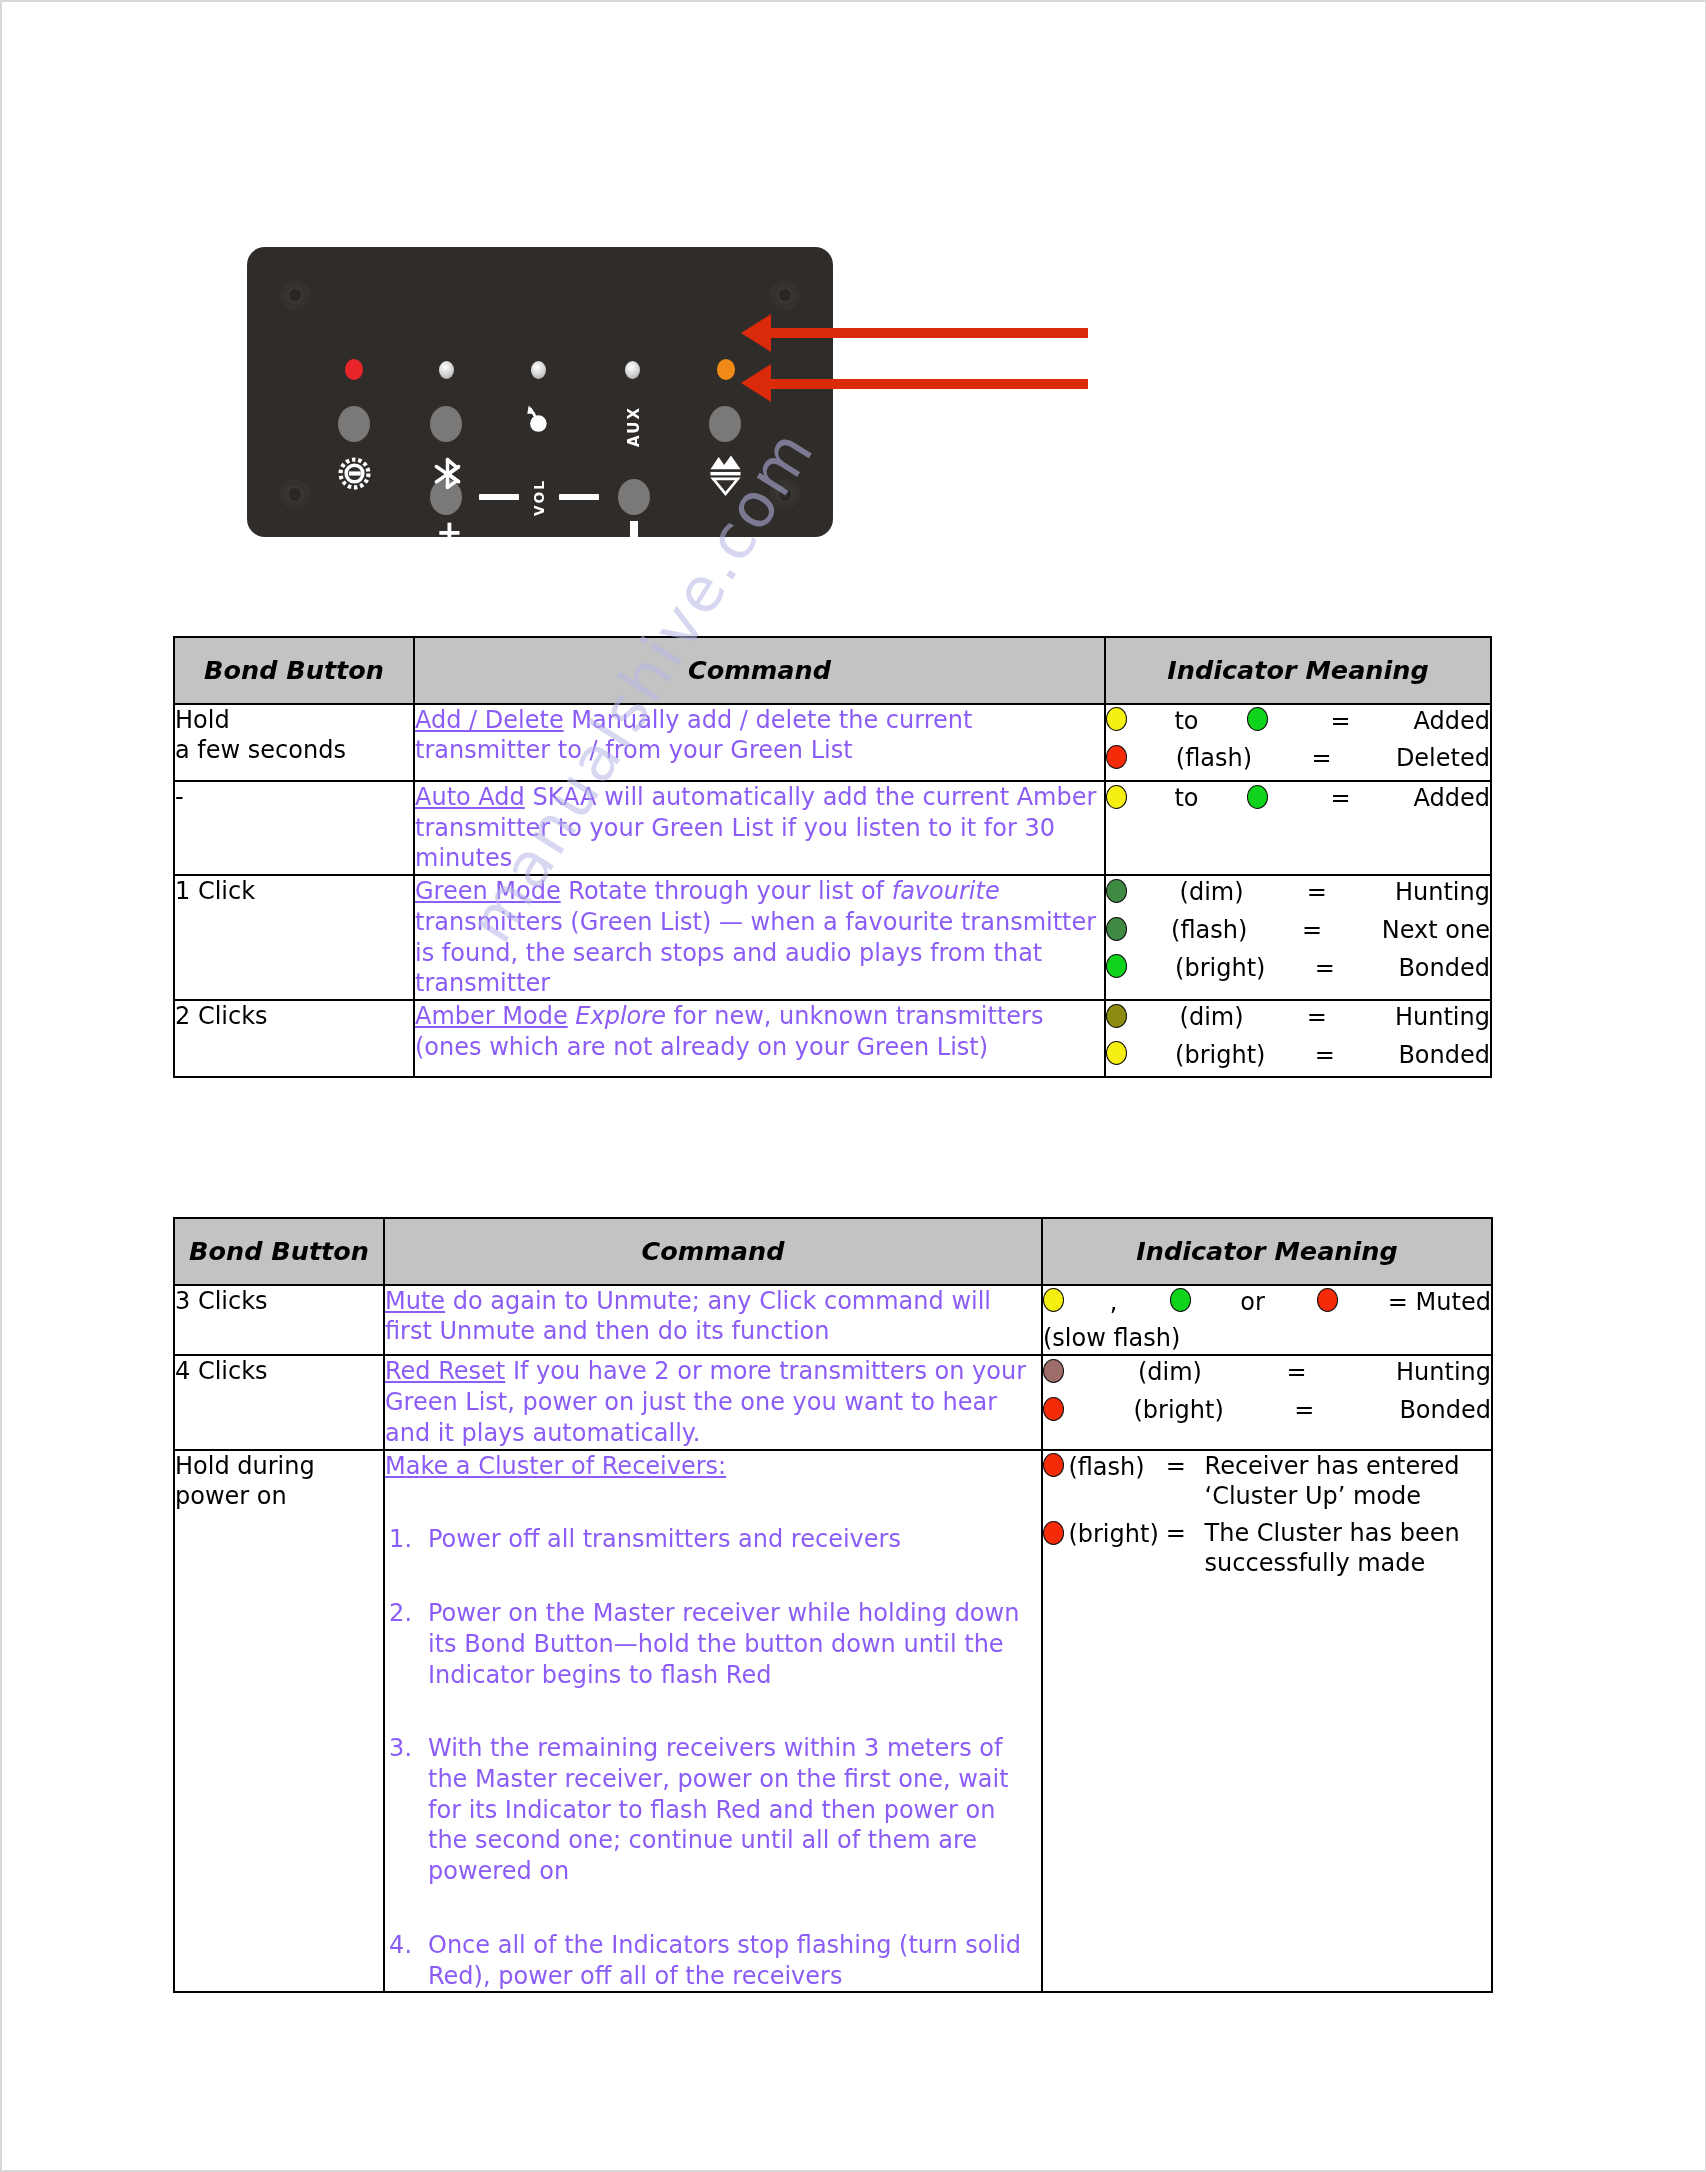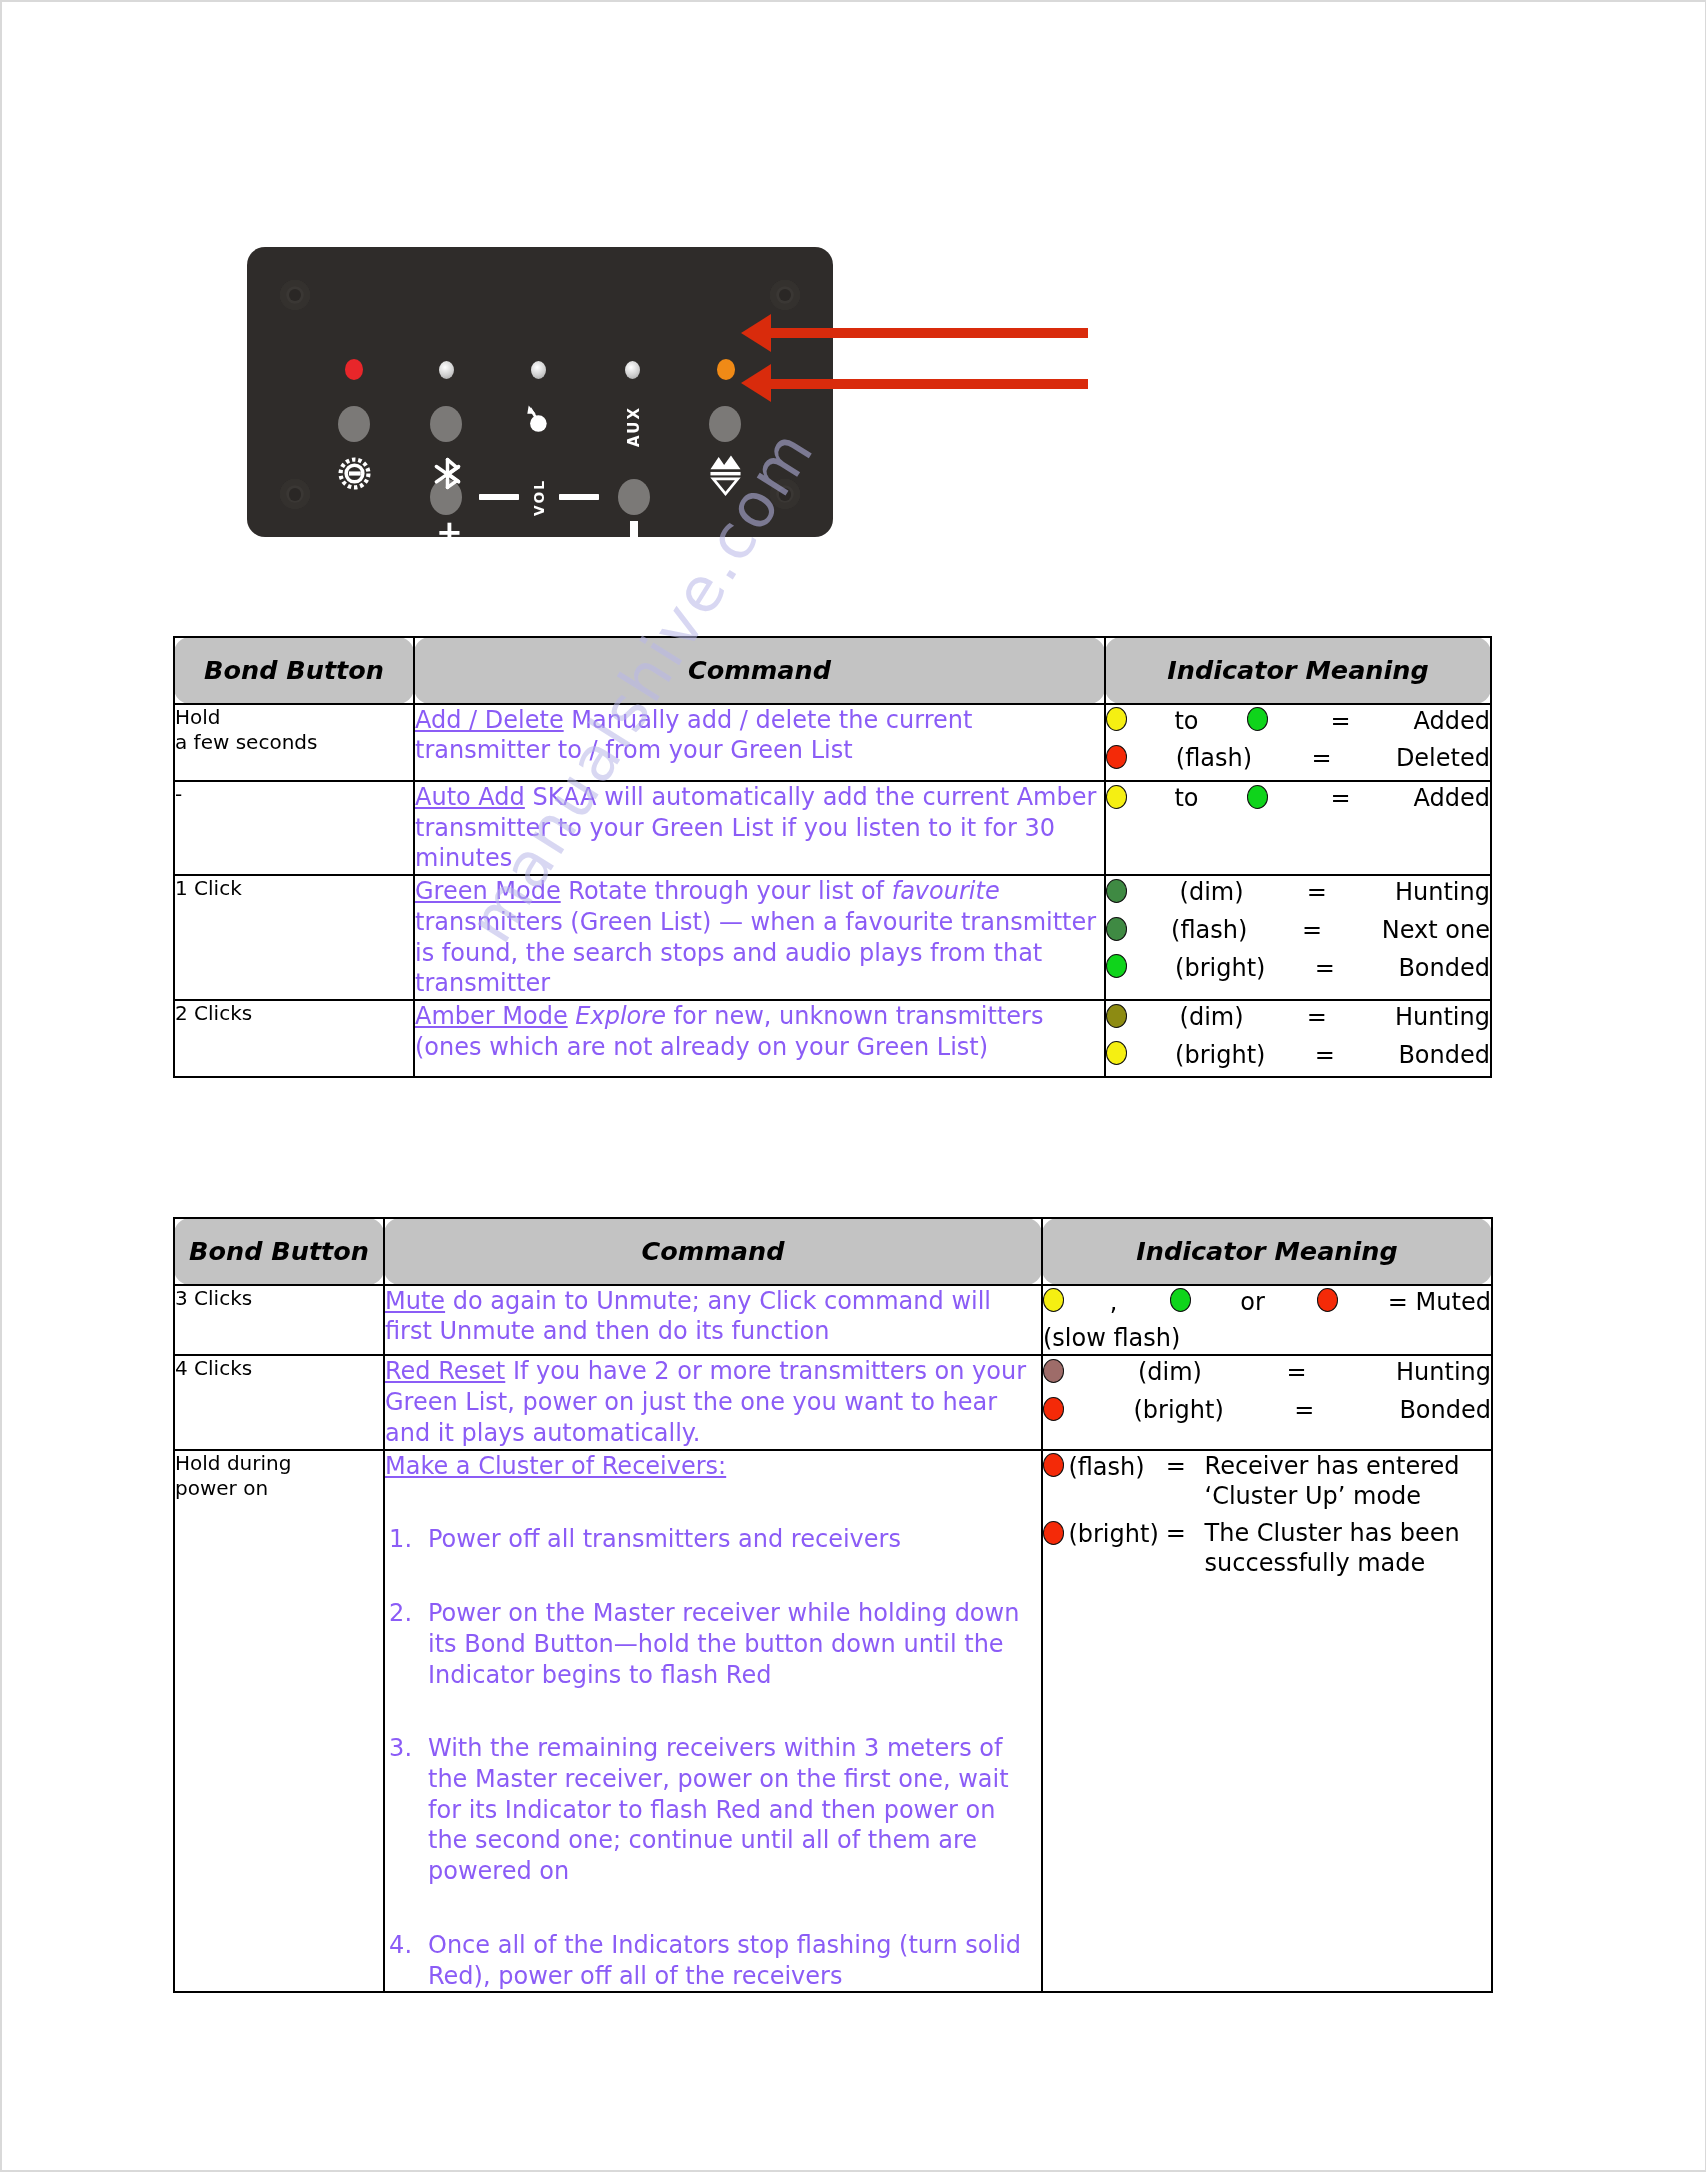--- a/index.html
+++ b/index.html
@@ -161,25 +161,24 @@
   }
   .tbl thead th {
     background: #c3c3c3;
     text-align: center;
     font-style: italic;
     font-weight: bold;
     font-size: 25.5px;
     font-family: "DejaVu Sans", sans-serif;
     padding: 16.6px 0 18px 0;
     vertical-align: middle;
-    border-radius: 16px;
   }
   .cell-pad { padding: 12.4px 9.7px 13.8px 12.4px; }
   .colA {
-    font-size: 20px;
+    font-size: 24px;
     line-height: 1.28;
     color: #000;
   }
   .colB {
     font-size: 24px;
     line-height: 1.28;
     color: #8b5cf6;
   }
   .colC {
     font-size: 24px;

